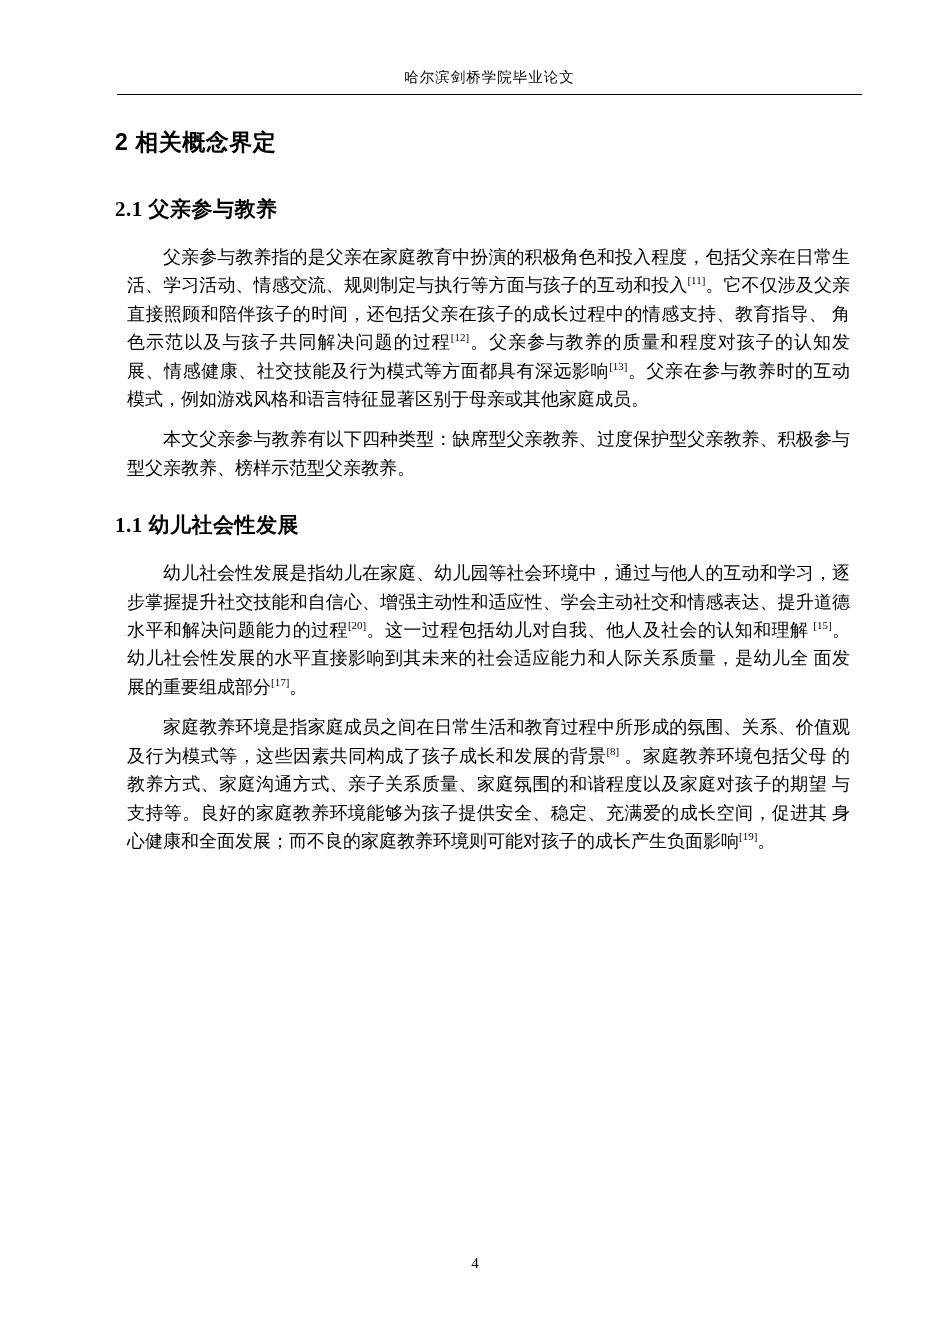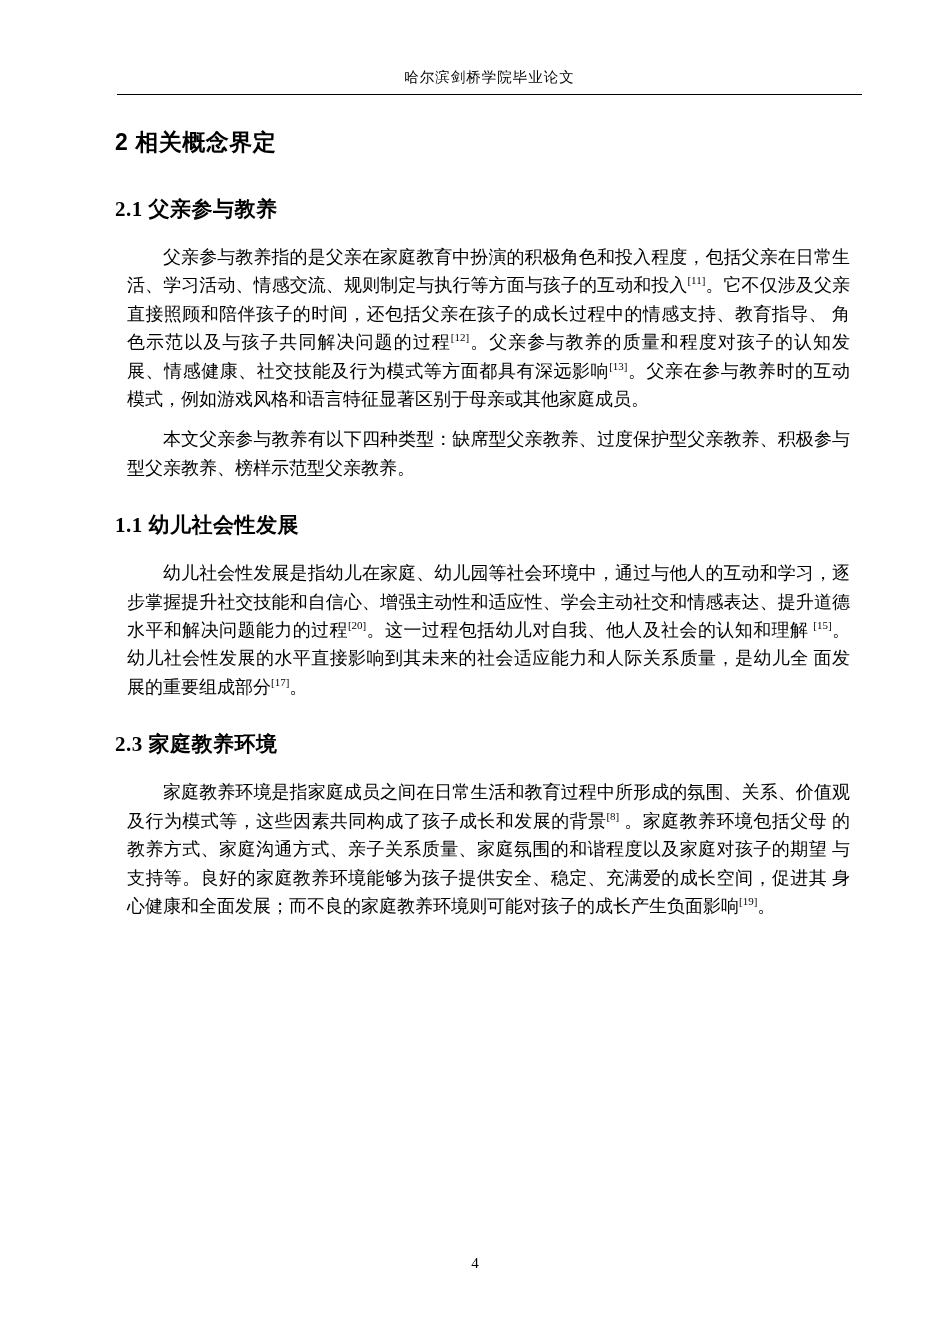--- a/index.html
+++ b/index.html
@@ -101,21 +101,20 @@
         <section>
           <h2 class="section-heading">2.1 父亲参与教养</h2>
           <p class="body-paragraph">父亲参与教养指的是父亲在家庭教育中扮演的积极角色和投入程度，包括父亲在日常生活、学习活动、情感交流、规则制定与执行等方面与孩子的互动和投入<sup class="citation">[11]</sup>。它不仅涉及父亲直接照顾和陪伴孩子的时间，还包括父亲在孩子的成长过程中的情感支持、教育指导、 角色示范以及与孩子共同解决问题的过程<sup class="citation">[12]</sup>。父亲参与教养的质量和程度对孩子的认知发 展、情感健康、社交技能及行为模式等方面都具有深远影响<sup class="citation">[13]</sup>。父亲在参与教养时的互动 模式，例如游戏风格和语言特征显著区别于母亲或其他家庭成员。</p>
           <p class="body-paragraph">本文父亲参与教养有以下四种类型：缺席型父亲教养、过度保护型父亲教养、积极参与型父亲教养、榜样示范型父亲教养。</p>
         </section>
         <section>
           <h2 class="section-heading">1.1 幼儿社会性发展</h2>
           <p class="body-paragraph">幼儿社会性发展是指幼儿在家庭、幼儿园等社会环境中，通过与他人的互动和学习，逐步掌握提升社交技能和自信心、增强主动性和适应性、学会主动社交和情感表达、提升道德水平和解决问题能力的过程<sup class="citation">[20]</sup>。这一过程包括幼儿对自我、他人及社会的认知和理解 <sup class="citation">[15]</sup>。幼儿社会性发展的水平直接影响到其未来的社会适应能力和人际关系质量，是幼儿全 面发展的重要组成部分<sup class="citation">[17]</sup>。</p>
         </section>
         <section>
-          <h2 class="section-heading">2.3 家庭教养环境</h2>
           <p class="body-paragraph">家庭教养环境是指家庭成员之间在日常生活和教育过程中所形成的氛围、关系、价值观及行为模式等，这些因素共同构成了孩子成长和发展的背景<sup class="citation">[8]</sup> 。家庭教养环境包括父母 的教养方式、家庭沟通方式、亲子关系质量、家庭氛围的和谐程度以及家庭对孩子的期望 与支持等。良好的家庭教养环境能够为孩子提供安全、稳定、充满爱的成长空间，促进其 身心健康和全面发展；而不良的家庭教养环境则可能对孩子的成长产生负面影响<sup class="citation">[19]</sup>。</p>
         </section>
       </div>
   </main>
 
   <footer class="page-footer">
     <span class="page-number">4</span>
   </footer>
 
 </div>

